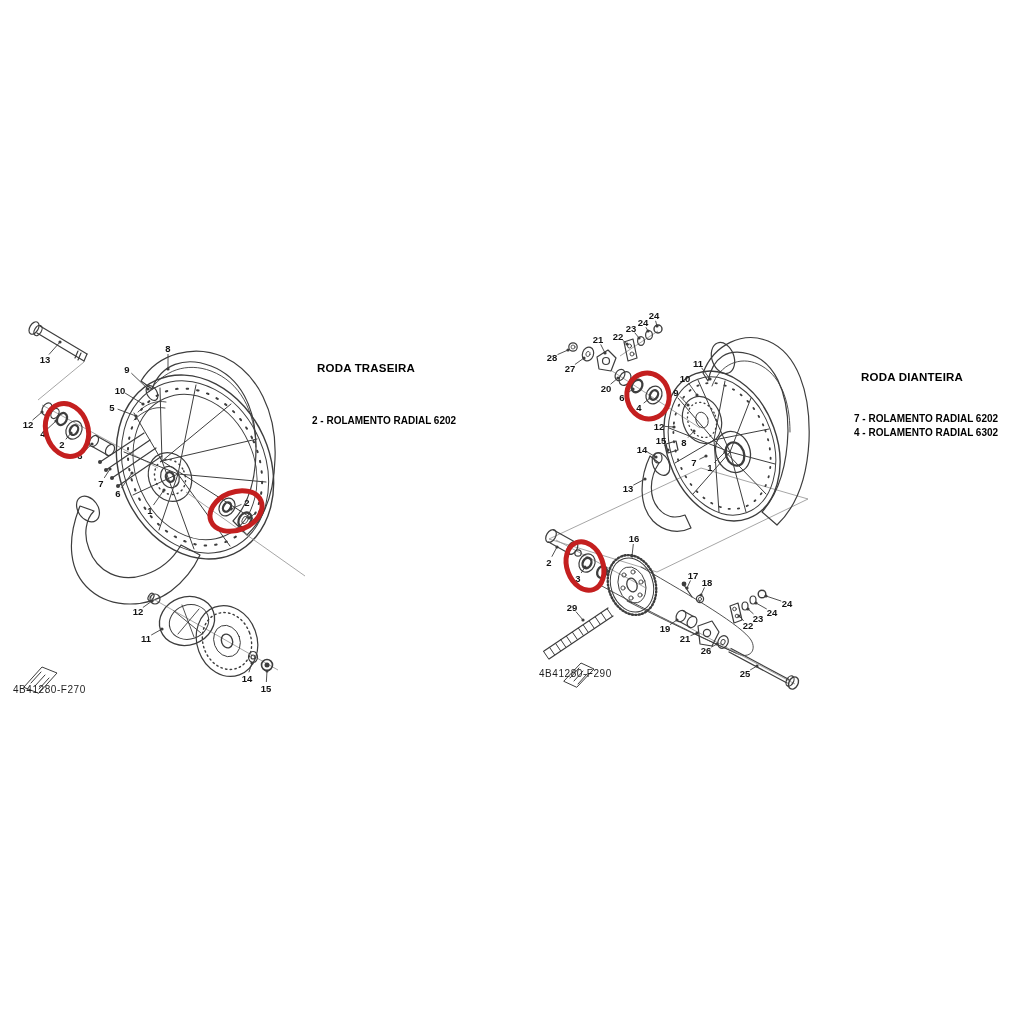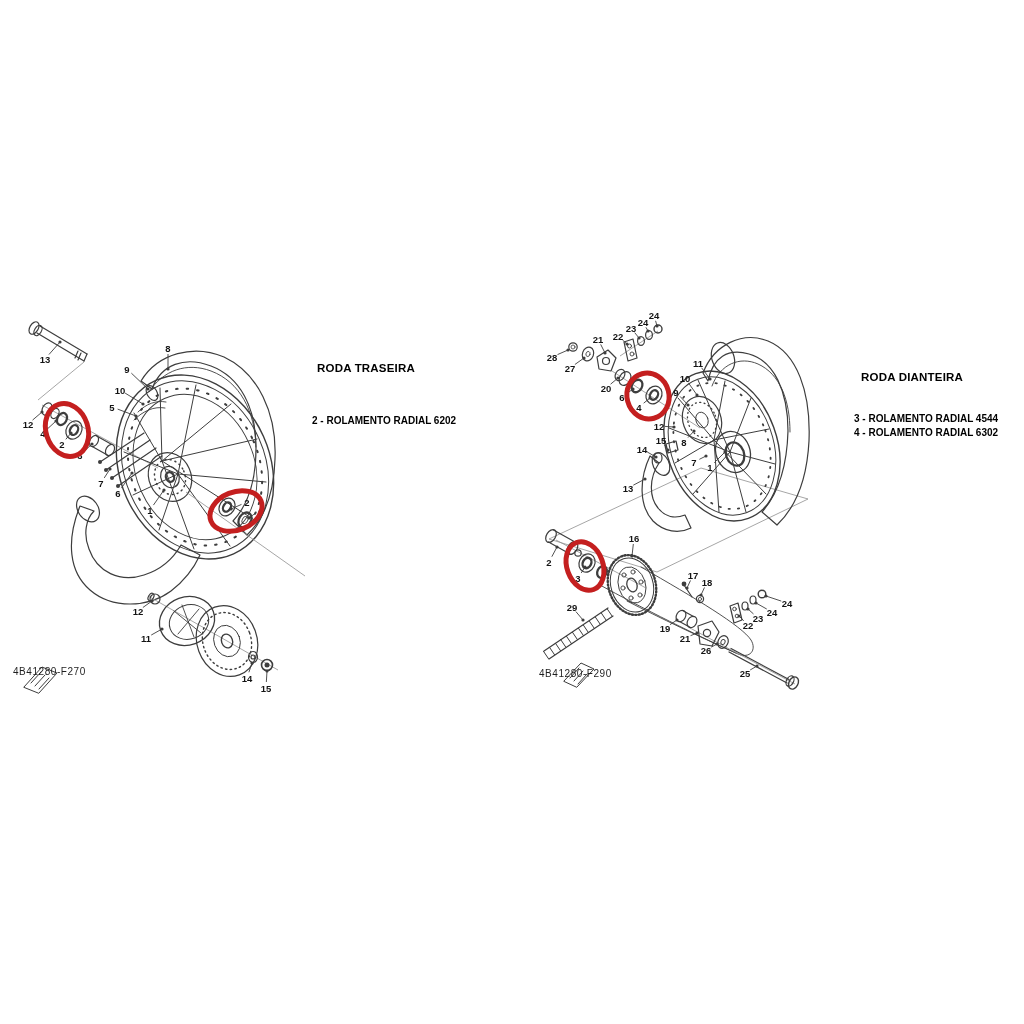--- a/index.html
+++ b/index.html
@@ -418,18 +418,18 @@
     <ellipse cx="585" cy="566" rx="18" ry="25" transform="rotate(-20 585 566)" fill="none" stroke="#c41f1f" stroke-width="5"></ellipse>
   </svg>
 
 <div class="title" style="left:317px;top:362px">RODA TRASEIRA</div>
 <div class="callout" style="left:312px;top:414px">
     <div>2 - ROLAMENTO RADIAL 6202</div>
   </div>
 
 <div class="title" style="left:861px;top:371px">RODA DIANTEIRA</div>
 <div class="callout" style="left:854px;top:412px">
-    <div>3 - ROLAMENTO RADIAL 4544</div>
+    <div>7 - ROLAMENTO RADIAL 6202</div>
     <div>4 - ROLAMENTO RADIAL 6302</div>
   </div>
 
-<div class="code" style="left:13px;top:666px">4B41280-F270</div>
+<div class="code" style="left:13px;top:684px">4B41280-F270</div>
 <div class="code" style="left:539px;top:668px">4B41280-F290</div>
 
 </body></html>

